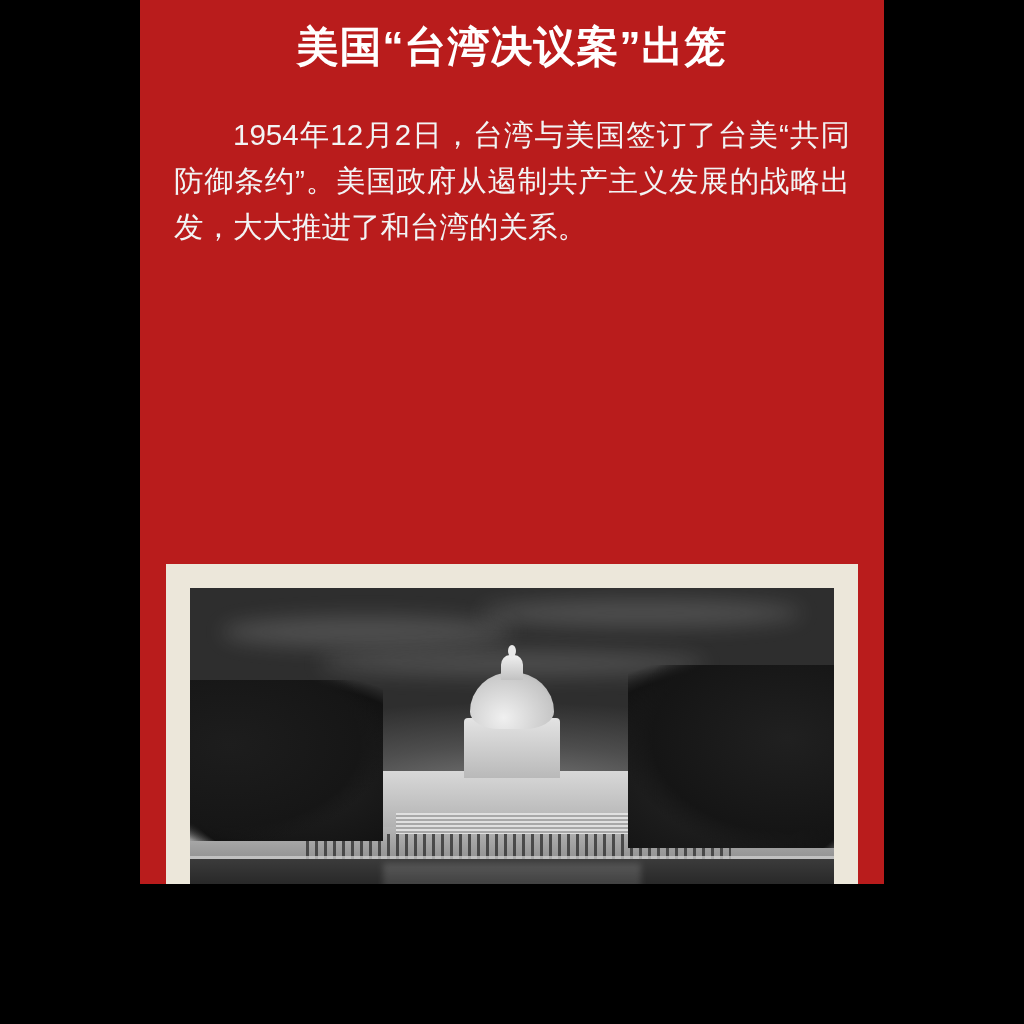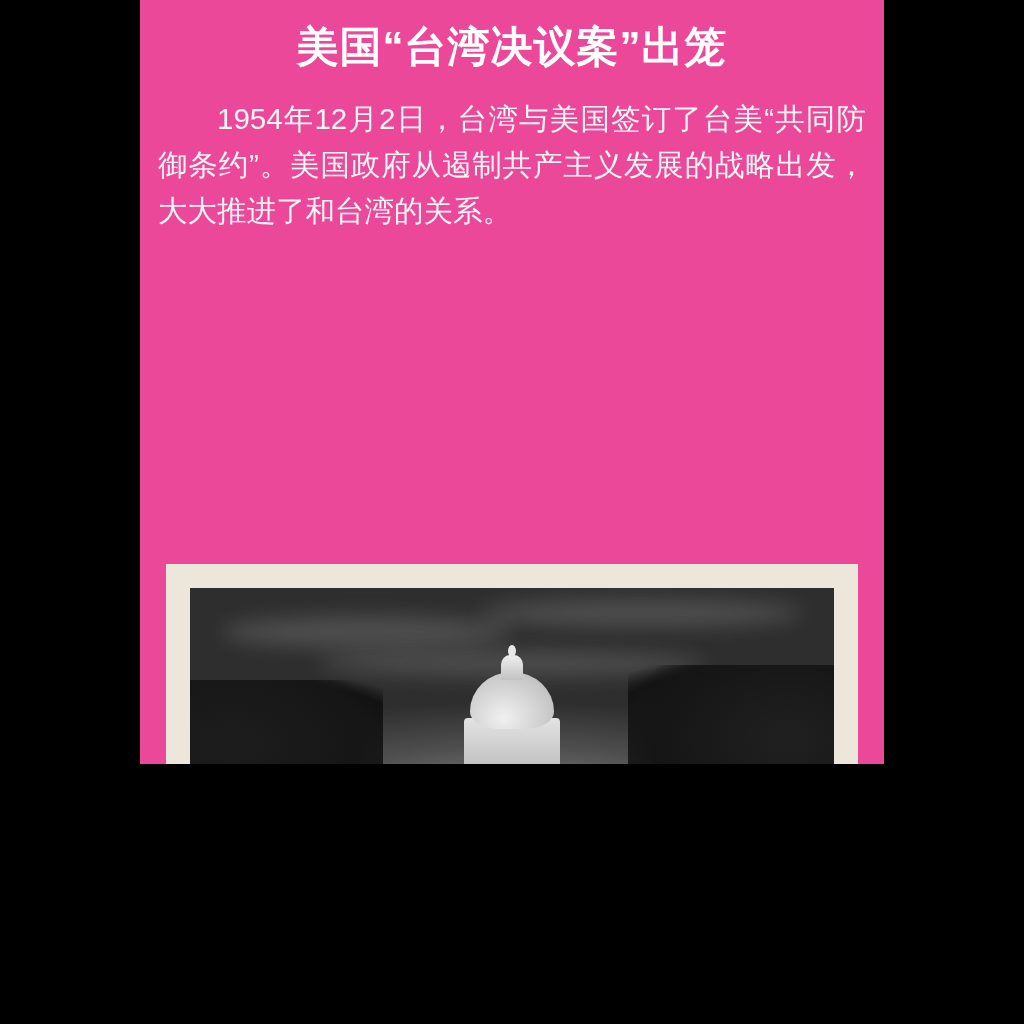--- a/index.html
+++ b/index.html
@@ -18,37 +18,37 @@
     width: 1024px;
     height: 1024px;
     background: #000000;
   }
   
   #card {
     position: absolute;
     left: 140px;
     top: 0;
     width: 744px;
-    height: 764px;
-    background: #ec4899;
+    height: 884px;
+    background: #b91c1c;
     overflow: hidden;
   }
   #title {
     margin: 0;
     padding: 22px 0 0 0;
     text-align: center;
     color: #ffffff;
     font-size: 42px;
     font-weight: bold;
     letter-spacing: 1px;
     line-height: 1.2;
     font-family: "Liberation Sans", sans-serif;
   }
   #body-text {
-    margin: 0;
+    margin: 16px;
     padding: 24px 18px 0 18px;
     color: #f2f4f5;
     font-size: 29.5px;
     line-height: 1.55;
     text-align: justify;
     font-family: "Liberation Sans", sans-serif;
   }
   #body-text p {
     margin: 0;
     text-indent: 2em;

